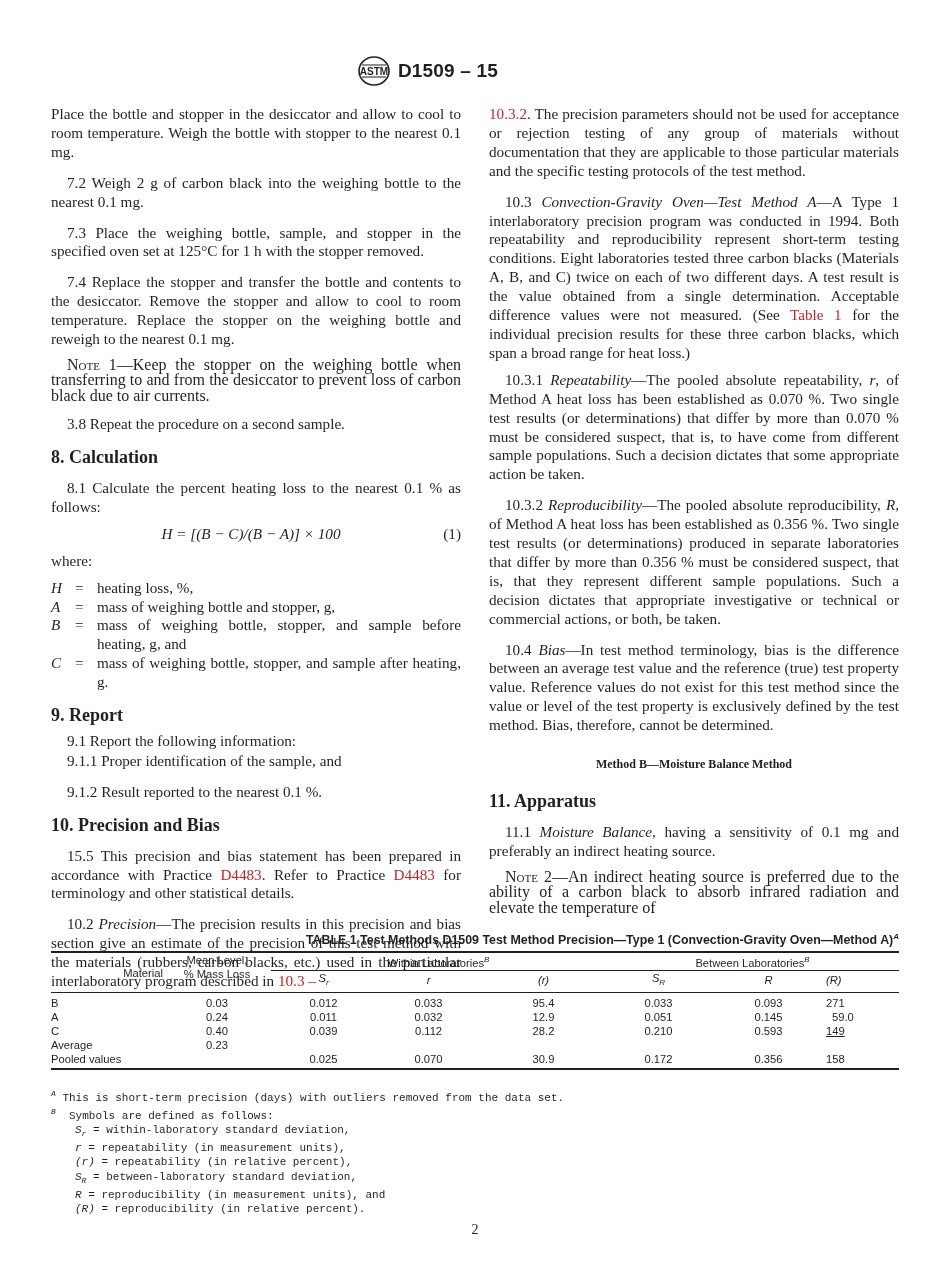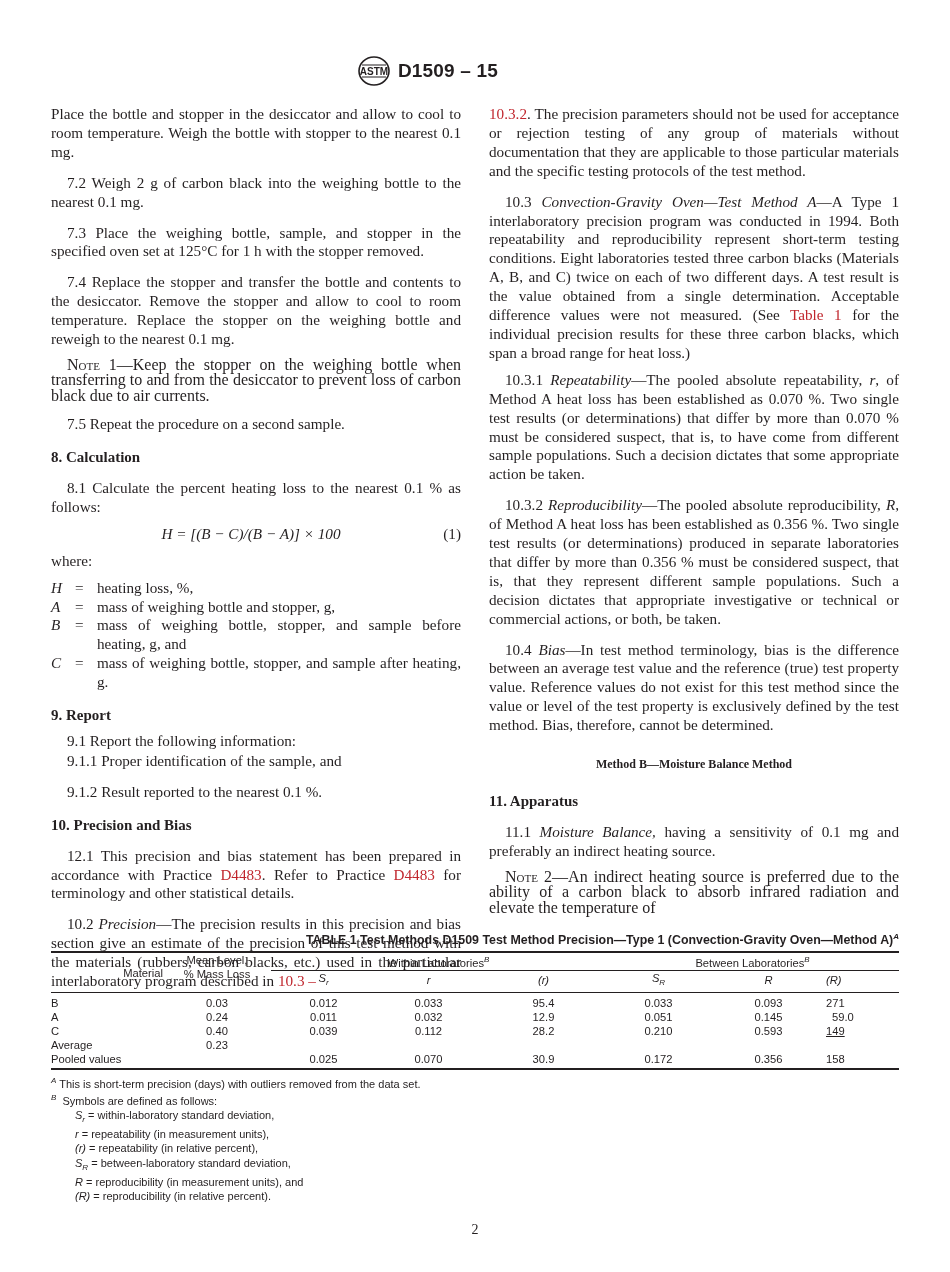--- a/index.html
+++ b/index.html
@@ -13,21 +13,21 @@
     
     .col { position: absolute; top: 93px; width: 410px; font-family: "Liberation Serif", serif; font-size: 15.2px; line-height: 18.9px; text-align: justify; }
     .col-left { left: 51px; }
     .col-right { left: 489px; }
     .col p { margin: 12px 0 8px 0; }
     .ind { text-indent: 16px; }
     .link { color: #c0262d; }
     .note { font-size: 16px; line-height: 15.4px; text-indent: 0; margin: 2px 0 6px 0 !important; }
     .note .sc { font-variant: small-caps; }
     .note.ind { text-indent: 16px; }
-    h3 { font-family: "Liberation Serif", serif; font-weight: bold; font-size: 15px; margin: 14px 0 7px 0; }
+    h3 { font-family: "Liberation Serif", serif; font-weight: bold; font-size: 18px; margin: 14px 0 7px 0; }
     .center-head { text-align: center; font-weight: bold; font-size: 12px; margin: 20px 0 18px 0 !important; }
     .equation { display: flex; justify-content: space-between; margin: 8px 0 8px 0; }
     .equation .eq { flex: 1; text-align: center; padding-left: 20px; }
     .equation .eqno { width: 30px; text-align: right; }
     .where { margin-top: 4px !important; }
     .defs { margin: 0 0 10px 0; }
     .def { display: flex; }
     .def .sym { width: 24px; font-style: italic; }
     .def .eqs { width: 22px; }
     .def .txt { flex: 1; }
@@ -42,21 +42,21 @@
     thead tr.top th { border-top: 2.5px solid #231f20; }
     thead th { padding-top: 0; }
     .group-head { border-bottom: 1px solid #231f20; text-align: center; }
     .subhead th { border-bottom: 1.2px solid #231f20; padding-bottom: 2px; font-style: italic; text-align: center; }
     tbody td { text-align: center; }
     tbody td.mat { text-align: left; }
     tbody tr.first td { padding-top: 3px; }
     tbody tr.last td { border-bottom: 2.5px solid #231f20; padding-bottom: 2px; }
     .sup { font-size: 8px; vertical-align: super; font-style: italic; }
     .subs { font-size: 8px; vertical-align: sub; font-style: italic; }
-    .footnotes { margin-top: 4px; font-size: 11px; line-height: 14.2px; }
+    .footnotes { margin-top: 17px; font-size: 11px; line-height: 14.2px; font-family: Liberation Mono, monospace; }
     .fn-indent { padding-left: 24px; }
 
     .page-number { position: absolute; top: 1222px; left: 0; width: 950px; text-align: center; font-family: "Liberation Serif", serif; font-size: 14px; color: #231f20; }
   </style>
 </head>
 <body>
 
 <div class="page-header">
   <svg class="logo" viewBox="0 0 36 32">
     <ellipse cx="18" cy="16" rx="15" ry="14" fill="none" stroke="#231f20" stroke-width="1.6"></ellipse>
@@ -65,21 +65,21 @@
   </svg>
   <span class="doc-id">D1509 – 15</span>
 </div>
 
 <div class="col col-left">
   <p>Place the bottle and stopper in the desiccator and allow to cool to room temperature. Weigh the bottle with stopper to the nearest 0.1 mg.</p>
   <p class="ind">7.2 Weigh 2 g of carbon black into the weighing bottle to the nearest 0.1 mg.</p>
   <p class="ind">7.3 Place the weighing bottle, sample, and stopper in the specified oven set at 125°C for 1 h with the stopper removed.</p>
   <p class="ind">7.4 Replace the stopper and transfer the bottle and contents to the desiccator. Remove the stopper and allow to cool to room temperature. Replace the stopper on the weighing bottle and reweigh to the nearest 0.1 mg.</p>
   <p class="note ind"><span class="sc">Note 1</span><span>—Keep the stopper on the weighing bottle when transferring to and from the desiccator to prevent loss of carbon black due to air currents.</span></p>
-  <p class="ind">7.5 Repeat the procedure on a second sample.</p>
+  <p class="ind">3.8 Repeat the procedure on a second sample.</p>
 
   <h3>8. Calculation</h3>
   <p class="ind">8.1 Calculate the percent heating loss to the nearest 0.1 % as follows:</p>
   <div class="equation">
     <span class="eq" style="font-style: italic;">H = [(B − C)/(B − A)] × 100</span>
     <span class="eqno">(1)</span>
   </div>
   <p class="where">where:</p>
   <div class="defs">
     <div class="def">
@@ -103,21 +103,21 @@
         <span class="txt">mass of weighing bottle, stopper, and sample after heating, g.</span>
       </div>
   </div>
 
   <h3>9. Report</h3>
   <p class="ind sub">9.1 Report the following information:</p>
   <p class="ind sub">9.1.1 Proper identification of the sample, and</p>
   <p class="ind">9.1.2 Result reported to the nearest 0.1 %.</p>
 
   <h3>10. Precision and Bias</h3>
-  <p class="ind"><span>12.1 This precision and bias statement has been prepared in accordance with Practice </span><span class="link">D4483</span><span>. Refer to Practice </span><span class="link">D4483</span><span> for terminology and other statistical details.</span></p>
+  <p class="ind"><span>15.5 This precision and bias statement has been prepared in accordance with Practice </span><span class="link">D4483</span><span>. Refer to Practice </span><span class="link">D4483</span><span> for terminology and other statistical details.</span></p>
   <p class="ind"><span>10.2 </span><i>Precision</i><span>—The precision results in this precision and bias section give an estimate of the precision of this test method with the materials (rubbers, carbon blacks, etc.) used in the particular interlaboratory program described in </span><span class="link">10.3 –</span></p>
 </div>
 
 <div class="col col-right">
   <p><span class="link">10.3.2</span><span>. The precision parameters should not be used for acceptance or rejection testing of any group of materials without documentation that they are applicable to those particular materials and the specific testing protocols of the test method.</span></p>
   <p class="ind"><span>10.3 </span><i>Convection-Gravity Oven—Test Method A</i><span>—A Type 1 interlaboratory precision program was conducted in 1994. Both repeatability and reproducibility represent short-term testing conditions. Eight laboratories tested three carbon blacks (Materials A, B, and C) twice on each of two different days. A test result is the value obtained from a single determination. Acceptable difference values were not measured. (See </span><span class="link">Table 1</span><span> for the individual precision results for these three carbon blacks, which span a broad range for heat loss.)</span></p>
   <p class="ind sub"><span>10.3.1 </span><i>Repeatability</i><span>—The pooled absolute repeatability, </span><i>r</i><span>, of Method A heat loss has been established as 0.070 %. Two single test results (or determinations) that differ by more than 0.070 % must be considered suspect, that is, to have come from different sample populations. Such a decision dictates that some appropriate action be taken.</span></p>
   <p class="ind"><span>10.3.2 </span><i>Reproducibility</i><span>—The pooled absolute reproducibility, </span><i>R</i><span>, of Method A heat loss has been established as 0.356 %. Two single test results (or determinations) produced in separate laboratories that differ by more than 0.356 % must be considered suspect, that is, that they represent different sample populations. Such a decision dictates that appropriate investigative or technical or commercial actions, or both, be taken.</span></p>
   <p class="ind"><span>10.4 </span><i>Bias</i><span>—In test method terminology, bias is the difference between an average test value and the reference (true) test property value. Reference values do not exist for this test method since the value or level of the test property is exclusively defined by the test method. Bias, therefore, cannot be determined.</span></p>
   <p class="center-head">Method B—Moisture Balance Method</p>

